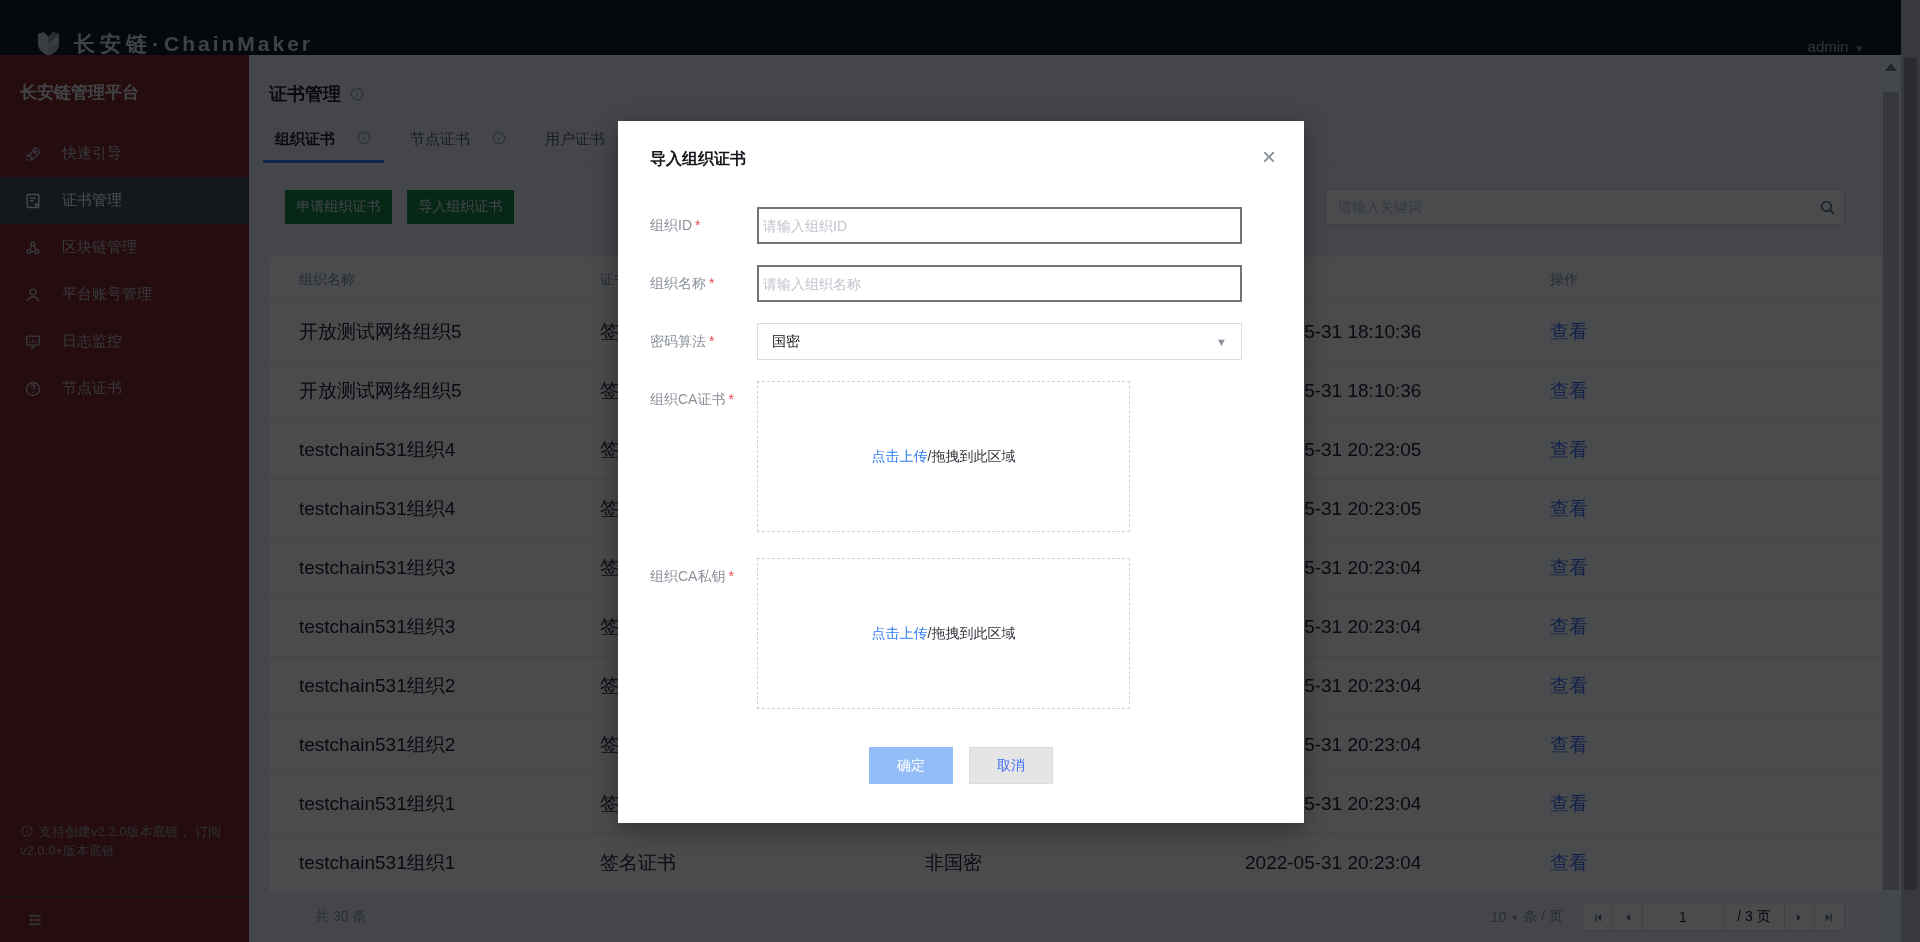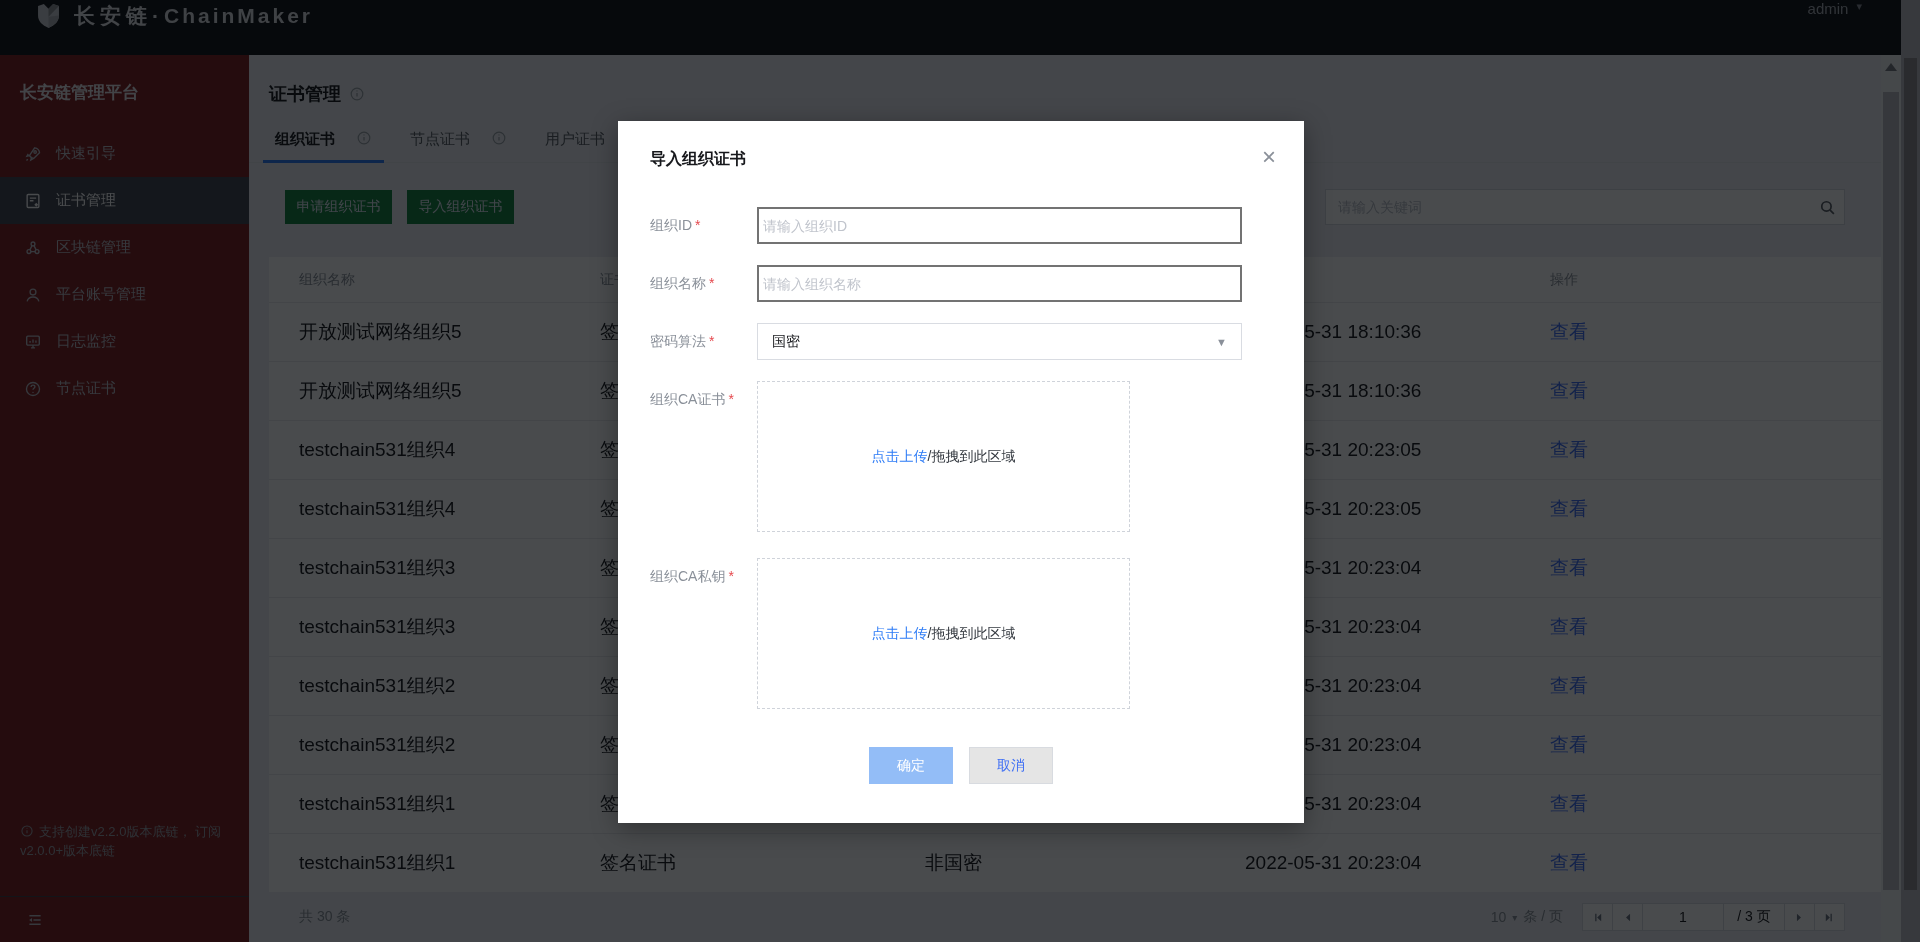--- a/index.html
+++ b/index.html
@@ -2,33 +2,33 @@
 <html><head>
 <meta charset="utf-8">
 <style>
   * { margin:0; padding:0; box-sizing:border-box; }
   html,body { width:1920px; height:942px; overflow:hidden; background:#eceef2;
               font-family:"Liberation Sans","DejaVu Sans",sans-serif; }
   .app { position:relative; width:1920px; height:942px; overflow:hidden; }
 
   
   .navbar { position:absolute; left:0; top:0; width:1920px; height:55px; background:#101216; z-index:1; }
-  .logo { position:absolute; left:33px; top:0; display:flex; align-items:center; gap:10px; }
+  .logo { position:absolute; left:33px; top:28px; display:flex; align-items:center; gap:10px; }
   .logo-mark { width:31px; height:31px; }
   .logo-text { color:#e3e4e8; font-size:21px; font-weight:bold; letter-spacing:5px; }
   .logo-text .en { font-weight:600; letter-spacing:3px; color:#dcdde2; }
-  .user-menu { position:absolute; right:58px; top:0; height:55px; display:flex; align-items:flex-start; gap:8px;
+  .user-menu { position:absolute; right:58px; top:0; height:55px; display:flex; align-items:flex-end; gap:8px;
                color:#a7abb3; font-size:15px; cursor:pointer; }
   .user-menu .caret { font-size:11px; color:#8a8e96; }
 
   
   .sidebar { position:absolute; left:0; top:55px; width:249px; height:887px; background:#7f1d1d; z-index:1; }
   .sidebar-title { padding:26px 0 18px 20px; color:#e4e6ea; font-size:17px; font-weight:bold; }
   .menu { margin-top:8px; }
-  .menu-item { height:47px; display:flex; align-items:center; gap:14px; padding-left:24px;
+  .menu-item { height:47px; display:flex; align-items:center; gap:20px; padding-left:24px;
                color:#b9bdc6; font-size:15px; cursor:pointer; }
   .menu-item .mi { width:18px; height:18px; display:inline-flex; }
   .menu-item .mi svg { width:18px; height:18px; }
   .menu-item.active { background:#41454f; color:#ffffff; }
   .side-footnote { position:absolute; left:0; bottom:82px; width:235px; padding-left:20px;
                    color:#9aa0a8; font-size:13px; line-height:19px; }
   .side-footnote svg { width:14px; height:14px; vertical-align:-2px; margin-right:5px; }
   .side-collapse { position:absolute; left:0; bottom:0; width:249px; height:46px; border-top:1px solid #3a3d45;
                    display:flex; align-items:center; padding-left:26px; cursor:pointer; color:#b9bdc6; }
   .side-collapse svg { width:18px; height:18px; }
@@ -61,21 +61,21 @@
   
   .table { position:absolute; left:20px; top:202px; width:1612px; background:#ffffff; }
   .t-row { display:grid; grid-template-columns:331px 325px 320px 305px 331px; align-items:center; }
   .t-head { height:45px; color:#8a9099; font-size:14px; }
   .t-body .t-row { height:59px; border-top:1px solid #e8eaec; font-size:19px; color:#17181c; }
   .t-row > div:first-child { padding-left:30px; }
   .link { color:#3D6EF5; cursor:pointer; }
 
   
   .pagination { position:absolute; left:0; top:837px; width:1652px; height:50px; display:flex; align-items:center; }
-  .pg-total { margin-left:50px; color:#8a9099; font-size:14px; }
+  .pg-total { margin-left:66px; color:#8a9099; font-size:14px; }
   .pg-right { position:absolute; right:56px; display:flex; align-items:center; gap:6px; }
   .pg-size { display:flex; align-items:center; gap:6px; color:#8a9099; font-size:14px; margin-right:14px; cursor:pointer; }
   .pg-size .caret { font-size:10px; color:#8a9099; }
   .pg-group { display:flex; }
   .pg-cell { height:28px; border:1px solid #d8dbe0; background:#ffffff; margin-left:-1px;
              display:flex; align-items:center; justify-content:center; color:#6b7280; cursor:pointer; }
   .pg-arrow { width:31px; }
   .pg-arrow svg { width:11px; height:11px; }
   .pg-input { width:82px; }
   .pg-input input { width:100%; height:100%; border:none; outline:none; text-align:center; font-size:14px; color:#17181c; }

